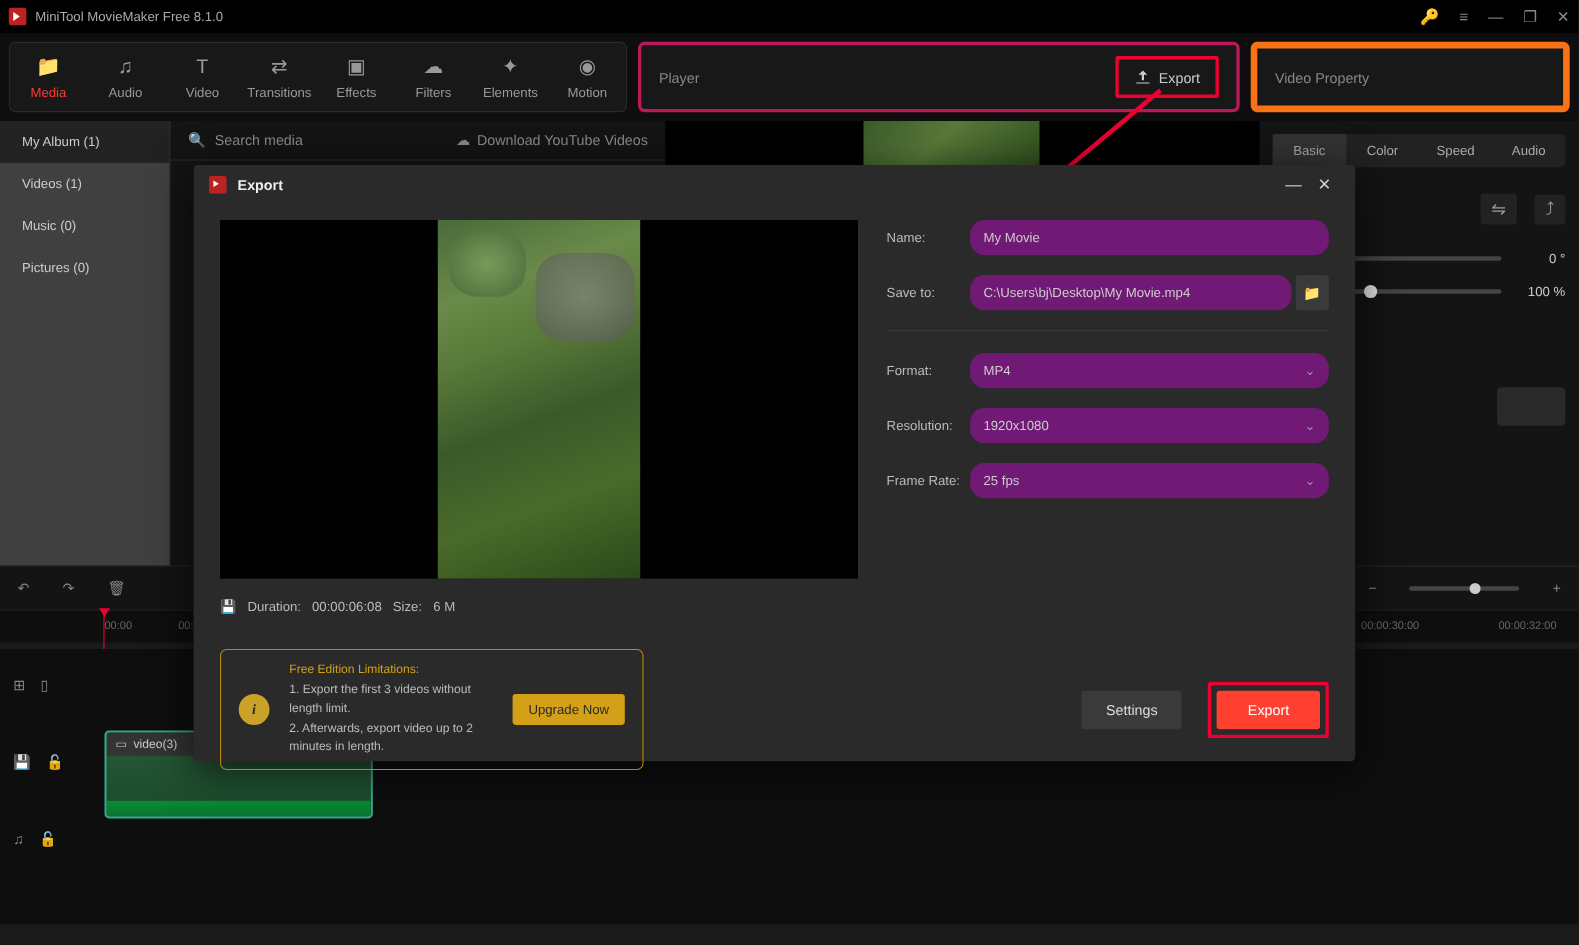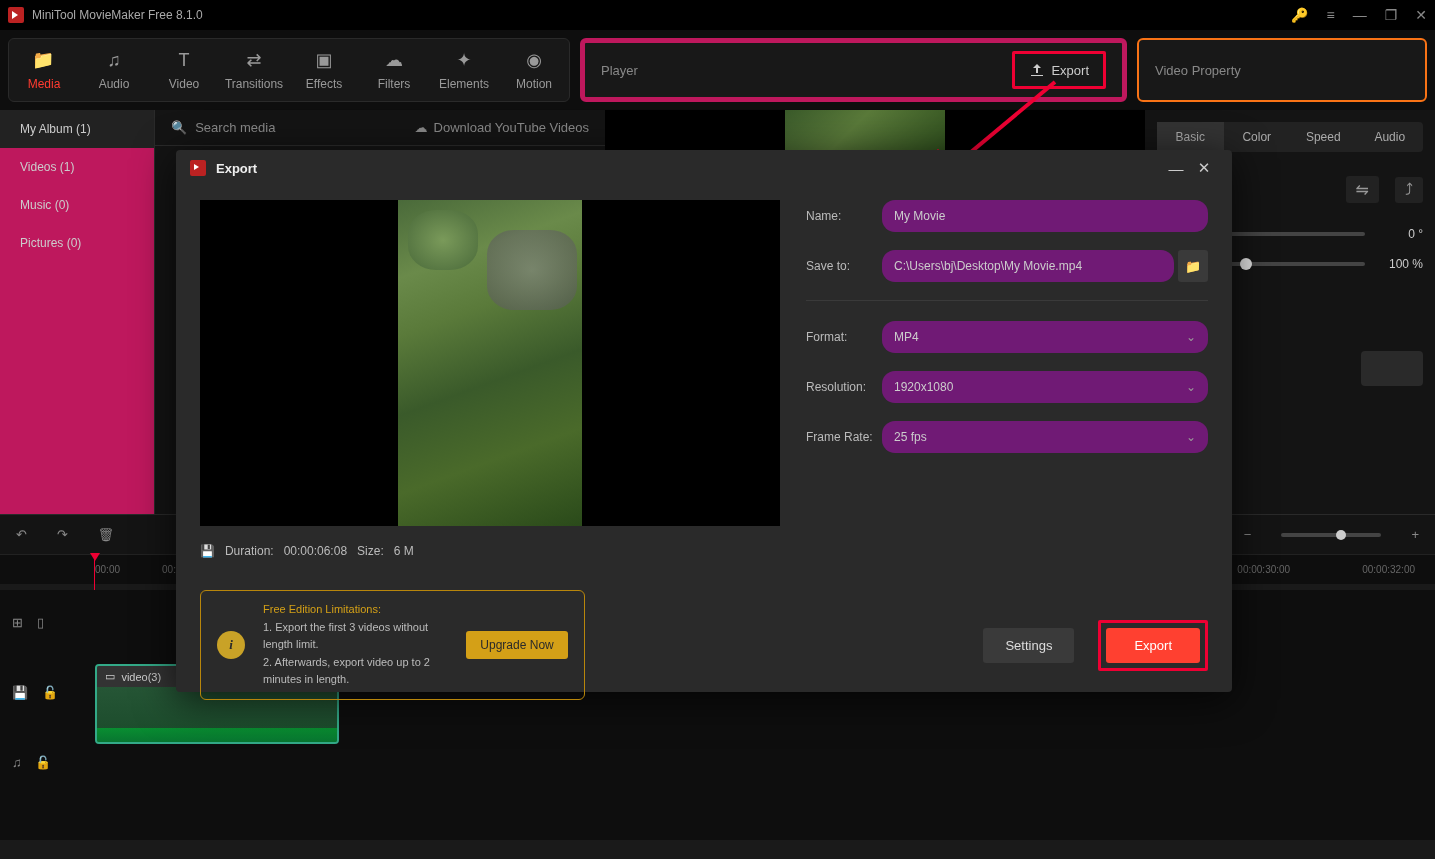--- a/index.html
+++ b/index.html
@@ -15,29 +15,29 @@
 .titlebar .key { color: #d4a017; }
 
 
 .toprow { display: flex; gap: 10px; padding: 8px; background: #0e0e0e; }
 .toolbar { display: flex; background: #181818; border-radius: 6px; border: 1px solid #2a2a2a; }
 .tool { width: 70px; display: flex; flex-direction: column; align-items: center; justify-content: center; padding: 10px 0; color: #999; cursor: pointer; }
 .tool.active { color: #ff3b30; }
 .tool .ico { font-size: 18px; margin-bottom: 6px; }
 .tool .lbl { font-size: 12px; }
 
-.player-panel { flex: 1; background: #181818; border-radius: 6px; border: 5px solid #be185d; display: flex; align-items: center; padding: 0 16px; position: relative; }
+.player-panel { flex: 1; background: #181818; border-radius: 6px; border: 3px solid #be185d; display: flex; align-items: center; padding: 0 16px; position: relative; }
 .player-panel .plbl { flex: 1; color: #888; }
 .export-top-btn { display: flex; align-items: center; gap: 6px; color: #ccc; cursor: pointer; border: 3px solid #e03; padding: 8px 14px; border-radius: 2px; }
 
-.prop-panel-head { width: 290px; background: #181818; border-radius: 6px; border: 2px solid #f97316; display: flex; align-items: center; padding: 0 16px; color: #888; }
+.prop-panel-head { width: 290px; background: #181818; border-radius: 6px; border: 6px solid #f97316; display: flex; align-items: center; padding: 0 16px; color: #888; }
 
 
 .main { display: flex; height: 404px; background: #0e0e0e; }
-.sidebar { width: 155px; background: #be185d; border-right: 1px solid #2a2a2a; }
+.sidebar { width: 155px; background: #404040; border-right: 1px solid #2a2a2a; }
 .sidebar .item { padding: 12px 20px; color: #ccc; cursor: pointer; font-size: 12px; }
 .sidebar .item.active { background: #222; }
 .media-area { flex: 1; background: #141414; position: relative; }
 .search-bar { display: flex; align-items: center; padding: 10px 16px; border-bottom: 1px solid #2a2a2a; color: #888; }
 .search-bar .srch { flex: 1; display: flex; align-items: center; gap: 8px; }
 .search-bar .dl { display: flex; align-items: center; gap: 6px; cursor: pointer; }
 .preview-img { position: absolute; left: 180px; top: 0; width: 160px; height: 55px; background: linear-gradient(135deg,#3a5a2a,#5a7a3a 40%,#2a4a1a); }
 .prop-side { width: 290px; background: #141414; padding: 12px; }
 .prop-tabs { display: flex; background: #222; border-radius: 4px; margin-bottom: 20px; }
 .prop-tabs .pt { flex: 1; text-align: center; padding: 8px 0; cursor: pointer; color: #aaa; font-size: 12px; }

